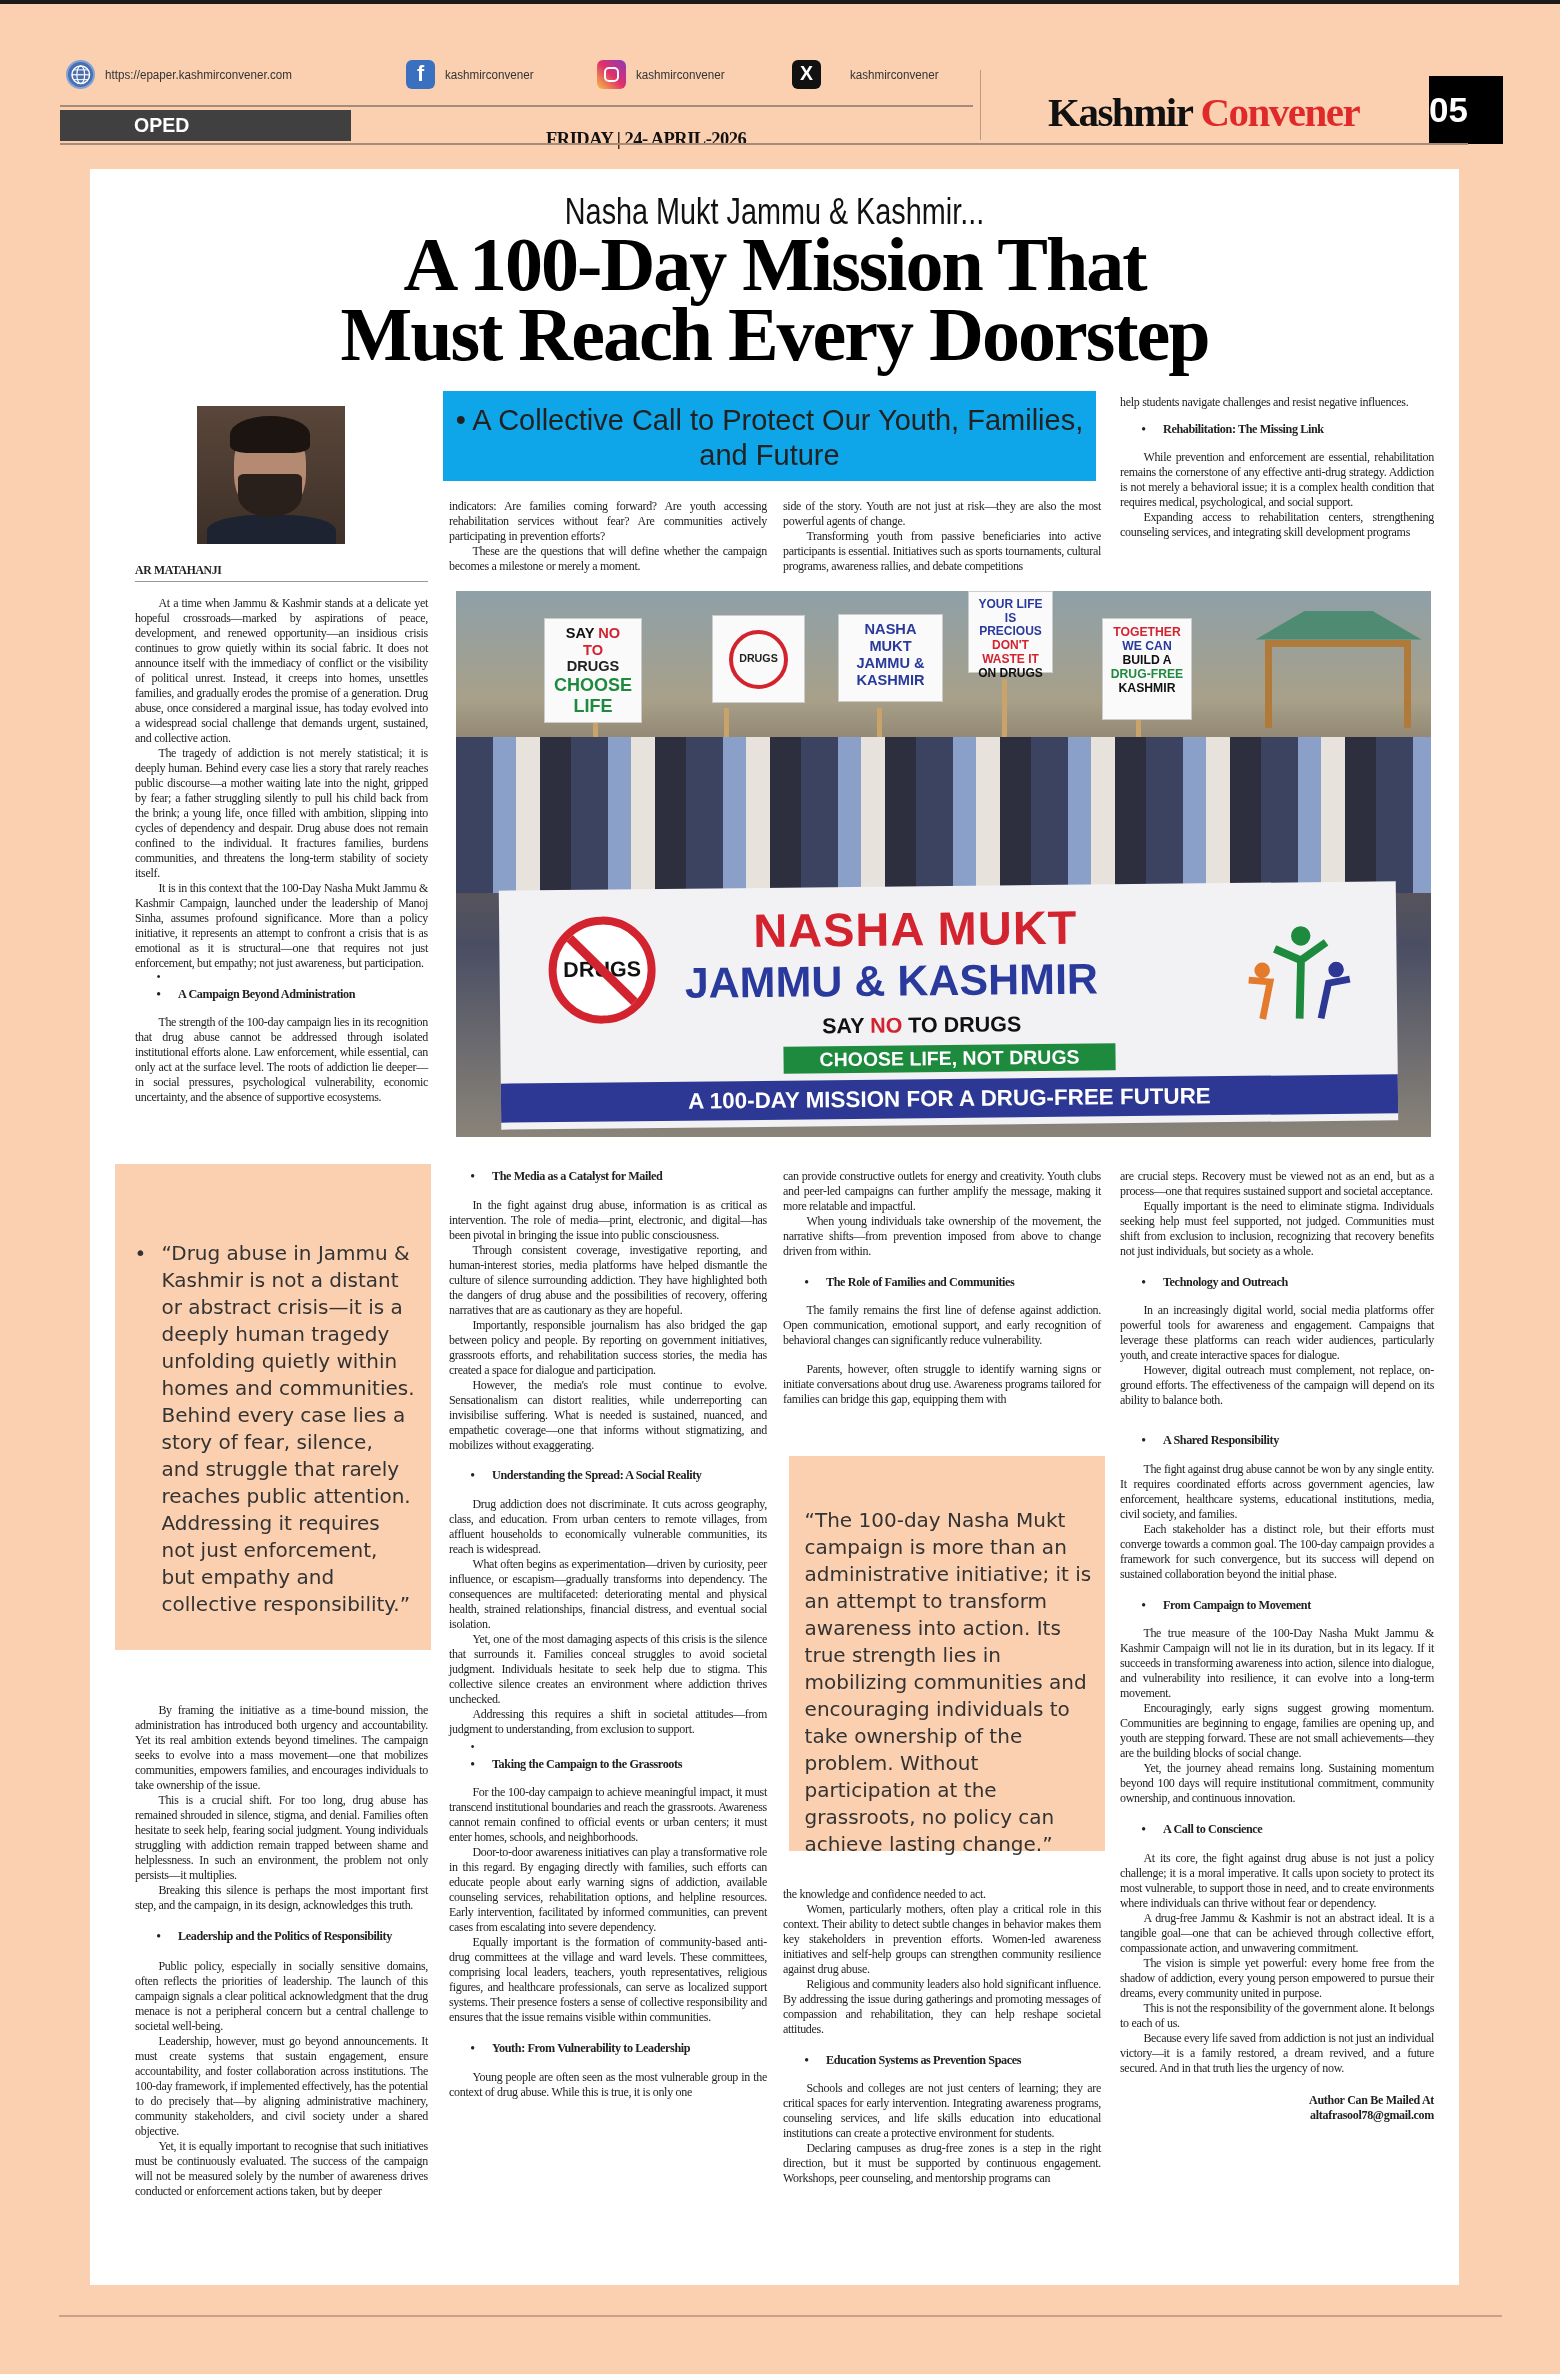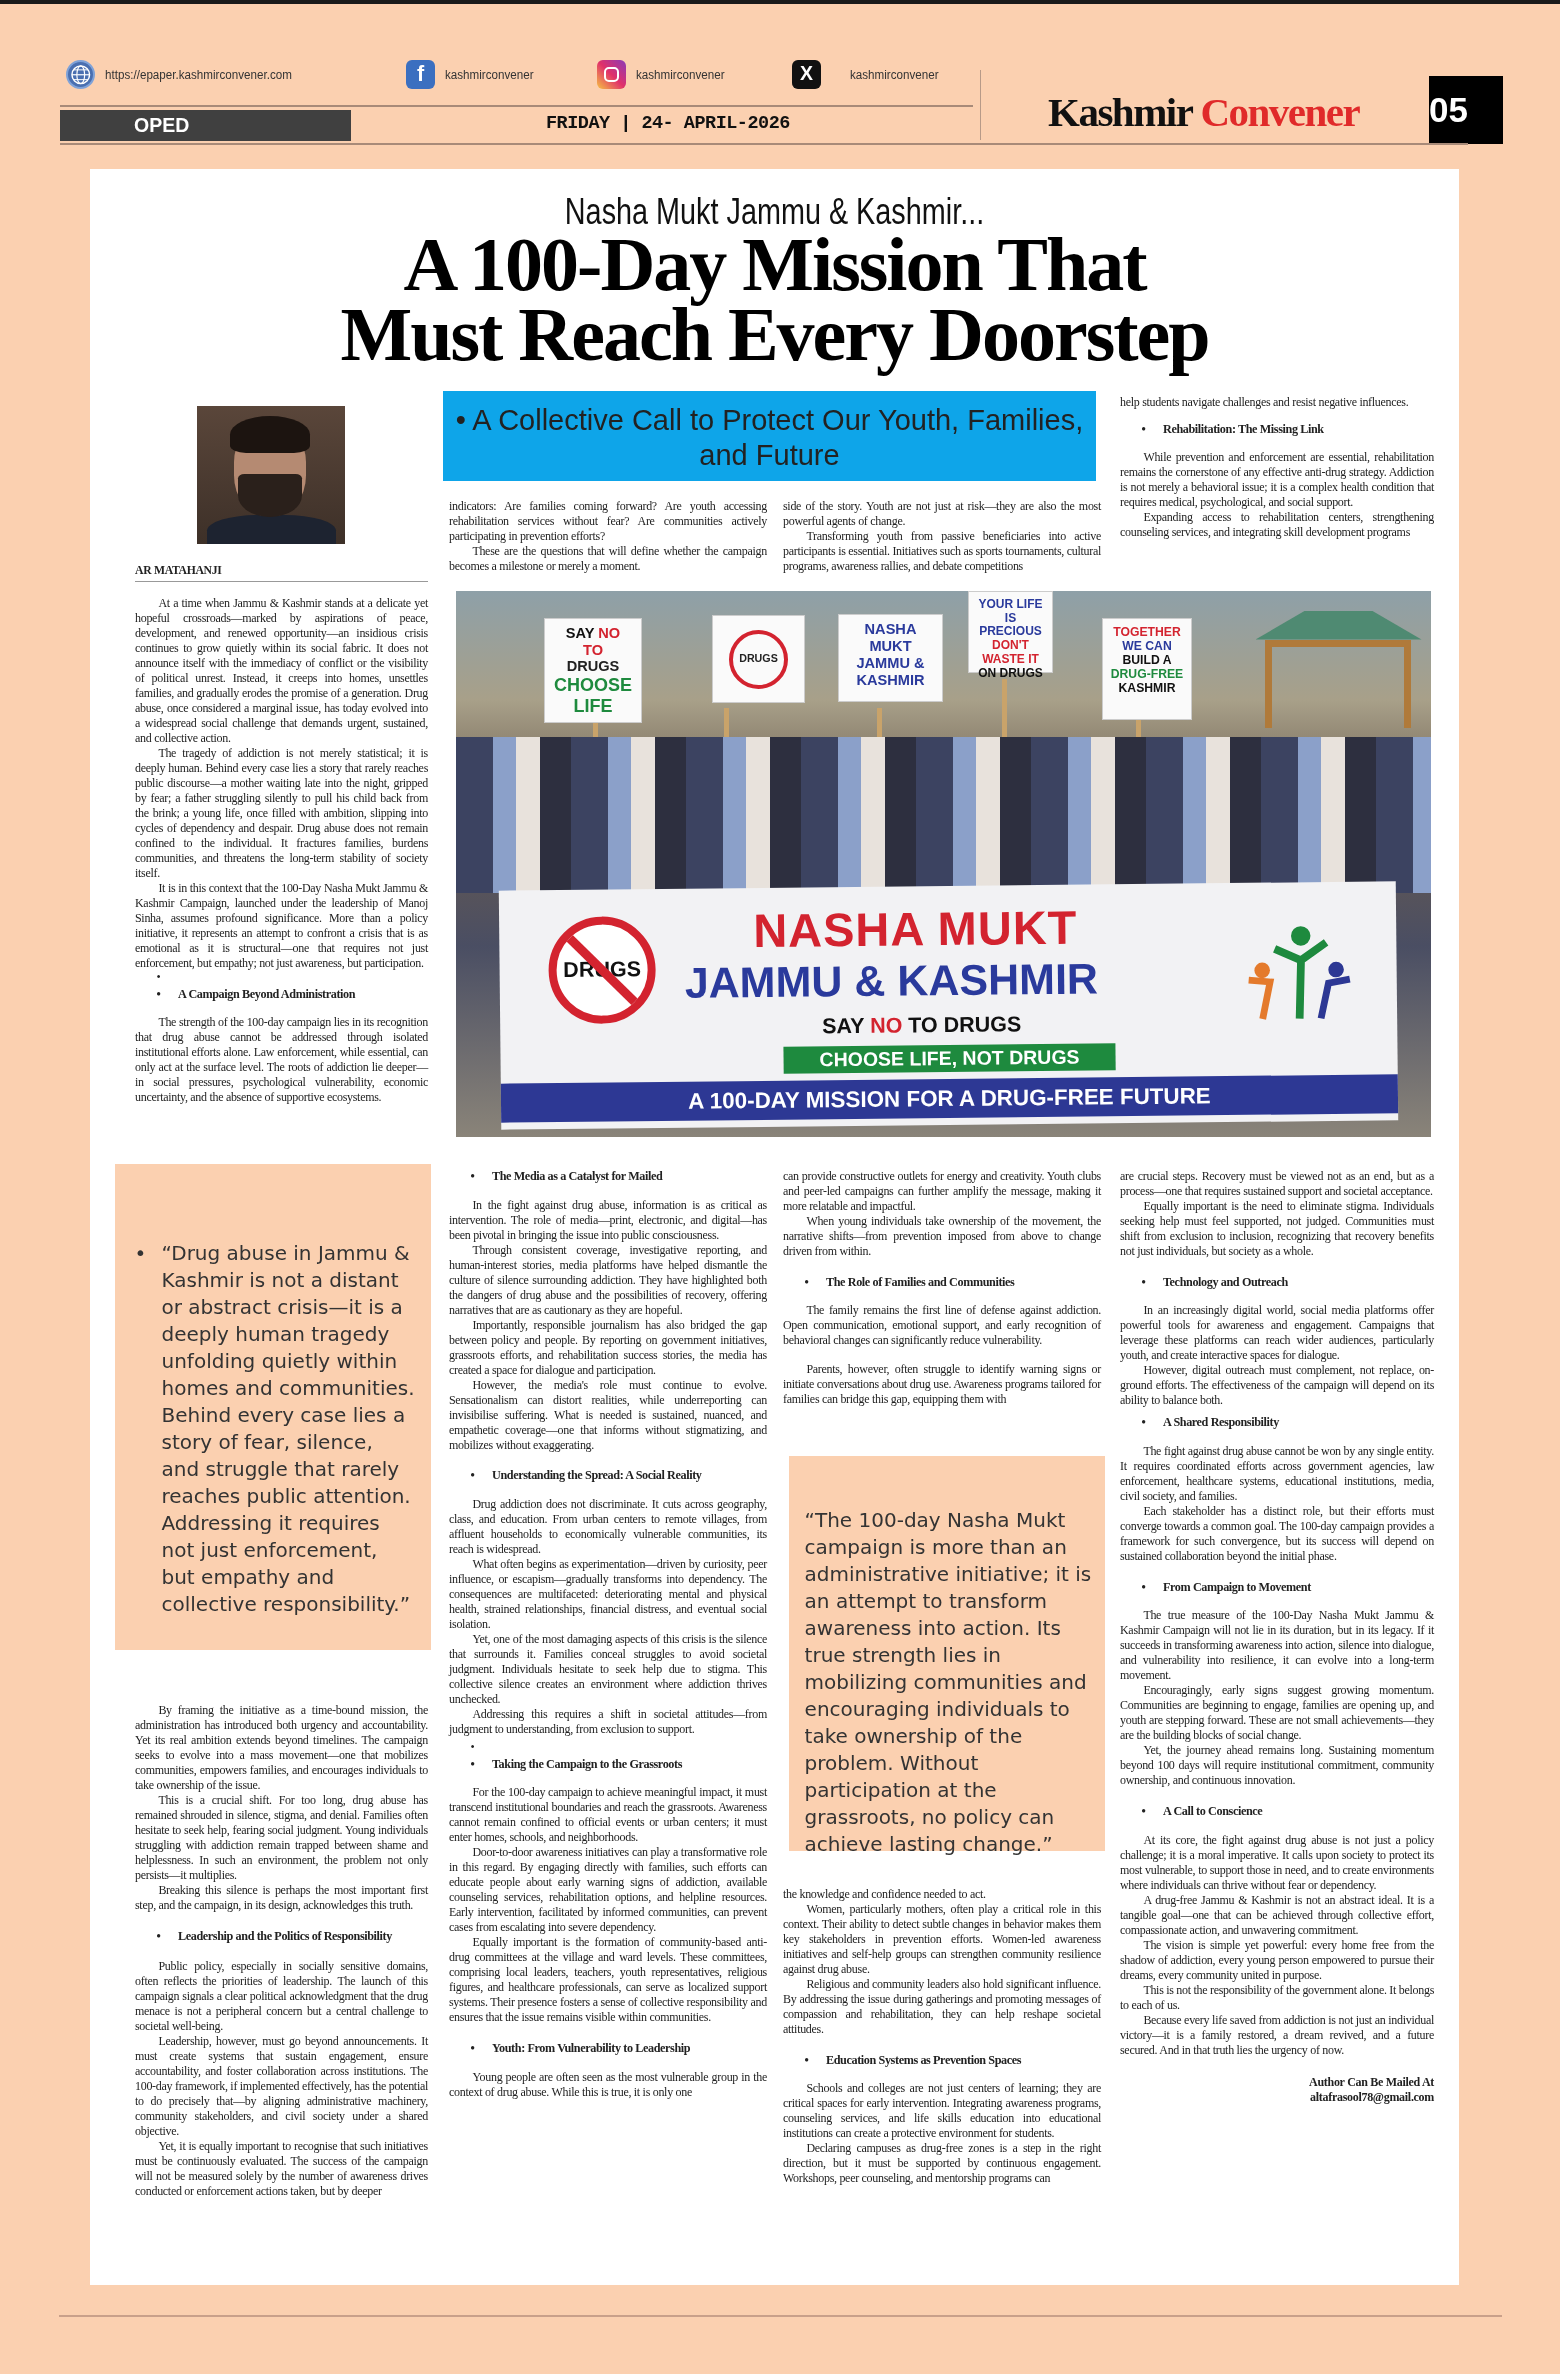--- a/index.html
+++ b/index.html
@@ -10,21 +10,21 @@
 .hdr-social{position:absolute;top:60px;height:29px;display:flex;align-items:center;gap:9.8px}
 .hdr-social .txt{font-family:"Liberation Sans",sans-serif;font-size:13.7px;color:#333;transform:scaleX(.85);transform-origin:left}
 .ico{width:29px;height:29px;border-radius:5.9px;display:flex;align-items:center;justify-content:center;color:#fff;font-family:"Liberation Sans",sans-serif;font-weight:bold}
 .globe{border-radius:50%;background:#4a6fb0;border:2px solid #7fa2d8}
 .fb{background:#3b6fc0;font-size:21.5px}
 .ig{background:linear-gradient(45deg,#f6c143,#e0306a,#8a3ab9);}
 .ig span{width:15.6px;height:15.6px;border:2.4px solid #fff;border-radius:4.9px;display:block;position:relative}
 .xi{background:#111;font-size:19.5px;border-bottom:2.9px solid #111}
 .hr1{position:absolute;left:60px;top:105px;width:913px;height:2px;background:#a88a78}
 .oped{position:absolute;left:60px;top:110px;width:291px;height:31px;background:#404040;color:#fff;font-family:"Liberation Sans",sans-serif;font-weight:bold;font-size:19.5px;padding-left:74px;line-height:31px;transform-origin:left}
-.date{position:absolute;left:546px;top:108px;height:31px;line-height:31px;font-family:Liberation Mono, monospace;font-weight:bold;font-size:18.5px;color:#111;letter-spacing:-0.5px}
+.date{position:absolute;left:546px;top:124px;height:31px;line-height:31px;font-family:Liberation Serif, serif;font-weight:bold;font-size:18.5px;color:#111;letter-spacing:-0.5px}
 .hr2{position:absolute;left:60px;top:143px;width:1408px;height:2px;background:#a88a78}
 .vsep{position:absolute;left:980px;top:70px;width:1px;height:70px;background:#b79a88}
 .masthead{position:absolute;left:1048px;top:88px;font-family:"Liberation Serif",serif;font-weight:bold;font-size:41px;letter-spacing:-1.5px}
 .masthead .k{color:#111}.masthead .c{color:#e02a2a}
 .pageno{position:absolute;left:1429px;top:76px;width:74px;height:68px;background:#000;color:#fff;font-family:"Liberation Sans",sans-serif;font-weight:bold;font-size:35px;line-height:68px}
 
 .paper{position:absolute;left:90px;top:169px;width:1369px;height:2116px;background:#fff}
 .kicker{position:absolute;left:0;width:1369px;top:21.5px;text-align:center;font-family:"Liberation Sans",sans-serif;font-size:36px;color:#111;transform:scaleX(.8);}
 .headline{position:absolute;left:0;width:1369px;top:60px;text-align:center;font-family:"Liberation Serif",serif;font-weight:bold;font-size:76px;line-height:70px;color:#000;letter-spacing:-2px}
 .subbox{position:absolute;left:353px;top:222px;width:653px;height:90px;background:#0ea5e9;text-align:center;font-family:"Liberation Sans",sans-serif;font-size:29px;line-height:35px;color:#222;padding-top:11.7px}
@@ -231,21 +231,21 @@
     <p>Schools and colleges are not just centers of learning; they are critical spaces for early intervention. Integrating awareness programs, counseling services, and life skills education into educational institutions can create a protective environment for students.</p>
     <p>Declaring campuses as drug-free zones is a step in the right direction, but it must be supported by continuous engagement. Workshops, peer counseling, and mentorship programs can</p>
   </div>
 
   <div class="col" style="left:1030px;top:1000px;width:314px">
     <p class="ni">are crucial steps. Recovery must be viewed not as an end, but as a process—one that requires sustained support and societal acceptance.</p>
     <p>Equally important is the need to eliminate stigma. Individuals seeking help must feel supported, not judged. Communities must shift from exclusion to inclusion, recognizing that recovery benefits not just individuals, but society as a whole.</p>
     <h3 style="margin-top:15.6px"><span class="b">•</span><span>Technology and Outreach</span></h3>
     <p>In an increasingly digital world, social media platforms offer powerful tools for awareness and engagement. Campaigns that leverage these platforms can reach wider audiences, particularly youth, and create interactive spaces for dialogue.</p>
     <p>However, digital outreach must complement, not replace, on-ground efforts. The effectiveness of the campaign will depend on its ability to balance both.</p>
-    <h3 style="margin-top:7px"><span class="b">•</span><span>A Shared Responsibility</span></h3>
+    <h3 style="margin-top:25px"><span class="b">•</span><span>A Shared Responsibility</span></h3>
     <p>The fight against drug abuse cannot be won by any single entity. It requires coordinated efforts across government agencies, law enforcement, healthcare systems, educational institutions, media, civil society, and families.</p>
     <p>Each stakeholder has a distinct role, but their efforts must converge towards a common goal. The 100-day campaign provides a framework for such convergence, but its success will depend on sustained collaboration beyond the initial phase.</p>
     <h3 style="margin-top:15.6px"><span class="b">•</span><span>From Campaign to Movement</span></h3>
     <p>The true measure of the 100-Day Nasha Mukt Jammu &amp; Kashmir Campaign will not lie in its duration, but in its legacy. If it succeeds in transforming awareness into action, silence into dialogue, and vulnerability into resilience, it can evolve into a long-term movement.</p>
     <p>Encouragingly, early signs suggest growing momentum. Communities are beginning to engage, families are opening up, and youth are stepping forward. These are not small achievements—they are the building blocks of social change.</p>
     <p>Yet, the journey ahead remains long. Sustaining momentum beyond 100 days will require institutional commitment, community ownership, and continuous innovation.</p>
     <h3 style="margin-top:15.6px"><span class="b">•</span><span>A Call to Conscience</span></h3>
     <p>At its core, the fight against drug abuse is not just a policy challenge; it is a moral imperative. It calls upon society to protect its most vulnerable, to support those in need, and to create environments where individuals can thrive without fear or dependency.</p>
     <p>A drug-free Jammu &amp; Kashmir is not an abstract ideal. It is a tangible goal—one that can be achieved through collective effort, compassionate action, and unwavering commitment.</p>
     <p>The vision is simple yet powerful: every home free from the shadow of addiction, every young person empowered to pursue their dreams, every community united in purpose.</p>

